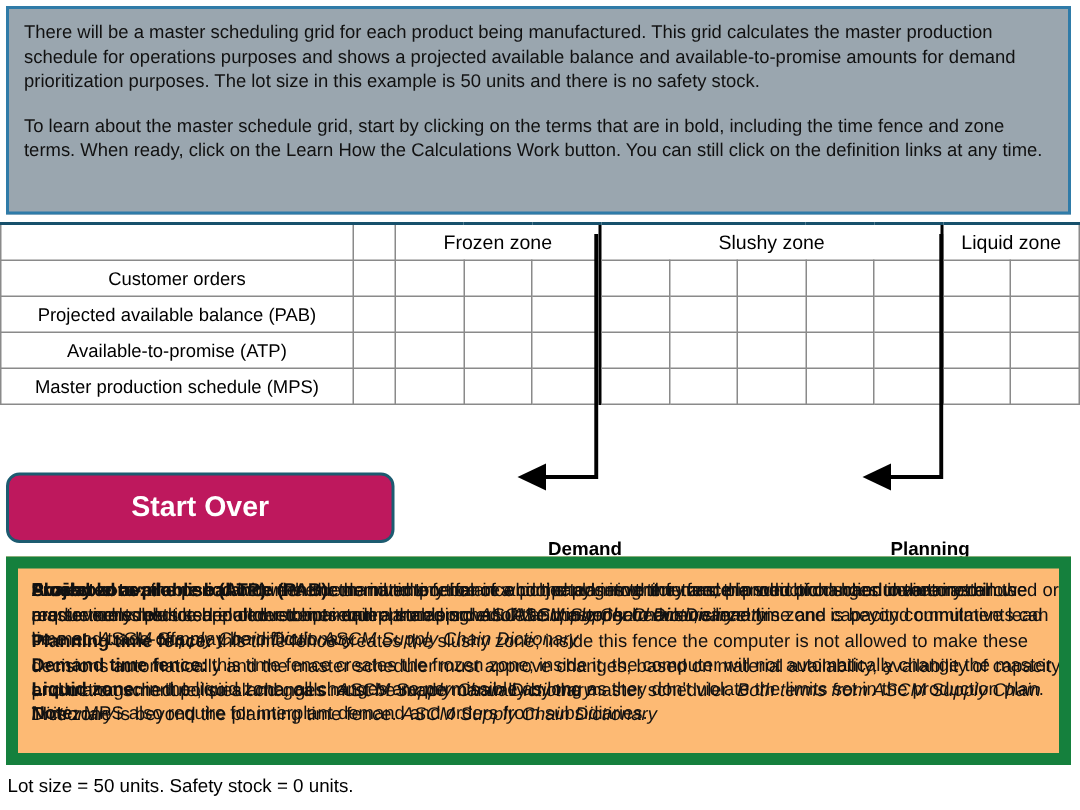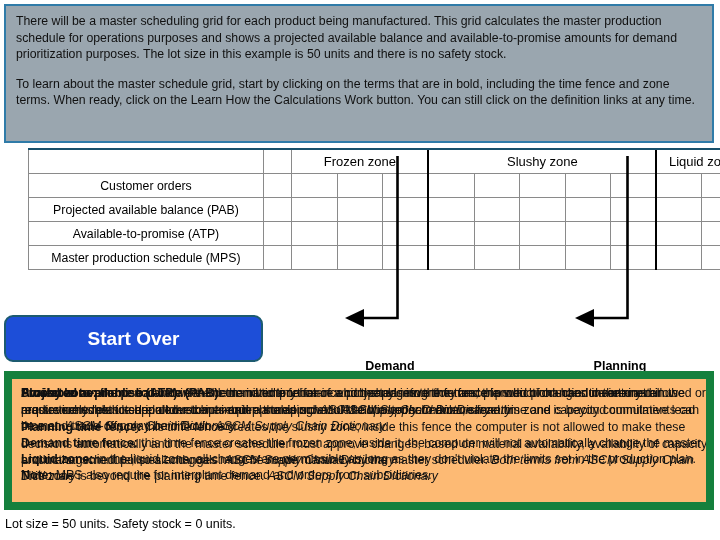--- a/index.html
+++ b/index.html
@@ -20,21 +20,21 @@
     border:2px solid #2f7ba8;
     box-sizing:border-box;
   }
   .intro-inner{padding:7px 10px 0 10px;}
   .intro-p{
     font-size:12.3px;line-height:16.5px;color:#111;
     margin:0 0 13px 0;
   }
 
   
-  .grid-wrap{position:absolute;left:0px;top:148px;width:656px;height:164px;margin-left:28px;}
+  .grid-wrap{position:absolute;left:0px;top:148px;width:656px;height:164px;}
   table.msg{
     border-collapse:collapse;width:720px;table-layout:fixed;
     font-size:12px;
   }
   table.msg td,table.msg th{
     border:1px solid #8a8a8a;
     height:23px;padding:0;
     text-align:center;vertical-align:middle;
     background:#ffffff;
     font-weight:normal;
@@ -57,21 +57,21 @@
   
   .fences{position:absolute;left:0;top:148px;width:720px;height:215px;pointer-events:none;}
   .fence-label{
     position:absolute;text-align:center;
     font-weight:bold;font-size:12.5px;line-height:15px;color:#000;margin-top:29px;
   }
 
   
   .start-over{
     position:absolute;left:4px;top:315px;width:259px;height:47px;
-    background:#1d4ed8;
+    background:#be185d;
     border:2.5px solid #1c5b70;
     border-radius:9px;
     color:#ffffff;font-weight:bold;font-size:19px;
     display:flex;align-items:center;justify-content:center;
     box-sizing:border-box;cursor:pointer;
   }
 
   
   .defs-panel{
     position:absolute;left:4px;top:371px;width:710px;height:139px;

